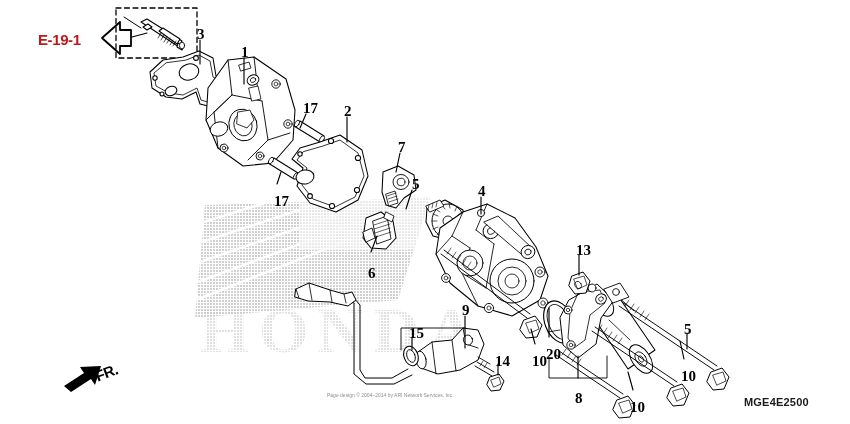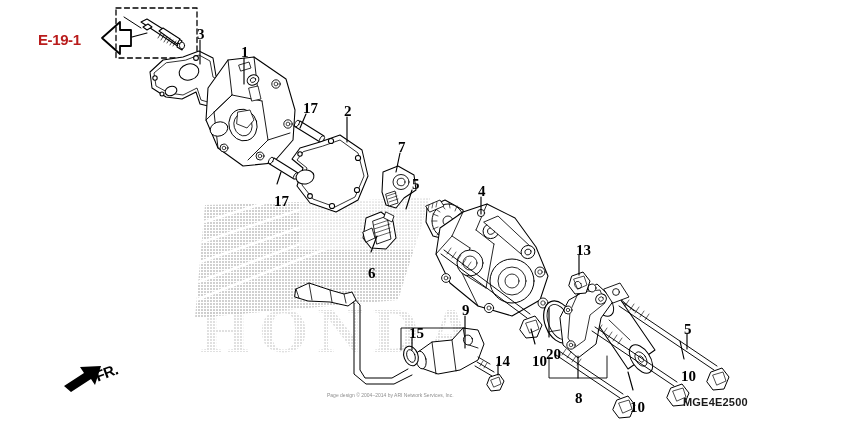--- a/index.html
+++ b/index.html
@@ -404,21 +404,21 @@
 
     <g>
       <path d="M64 386 L84 373 L80 367 L101 366 L95 385 L91 379 L71 392 Z" fill="#000000"></path>
     </g>
   </svg>
 
   <div class="ref" style="left:38px;top:31px;">E-19-1</div>
 
   <div class="frtxt" style="left:95px;top:364px;">FR.</div>
 
-  <div class="partno" style="left:683px;top:396px;">MGE4E2500</div>
+  <div class="partno" style="left:744px;top:396px;">MGE4E2500</div>
 
   <div class="copy" style="left:327px;top:392px;">Page design © 2004–2014 by ARI Network Services, Inc.</div>
 
   <div id="callout-layer">
       <div class="lbl" style="left: 241px; top: 45px;">1</div>
       <div class="lbl" style="left: 344px; top: 104px;">2</div>
       <div class="lbl" style="left: 197px; top: 27px;">3</div>
       <div class="lbl" style="left: 478px; top: 184px;">4</div>
       <div class="lbl" style="left: 412px; top: 177px;">5</div>
       <div class="lbl" style="left: 368px; top: 266px;">6</div>

